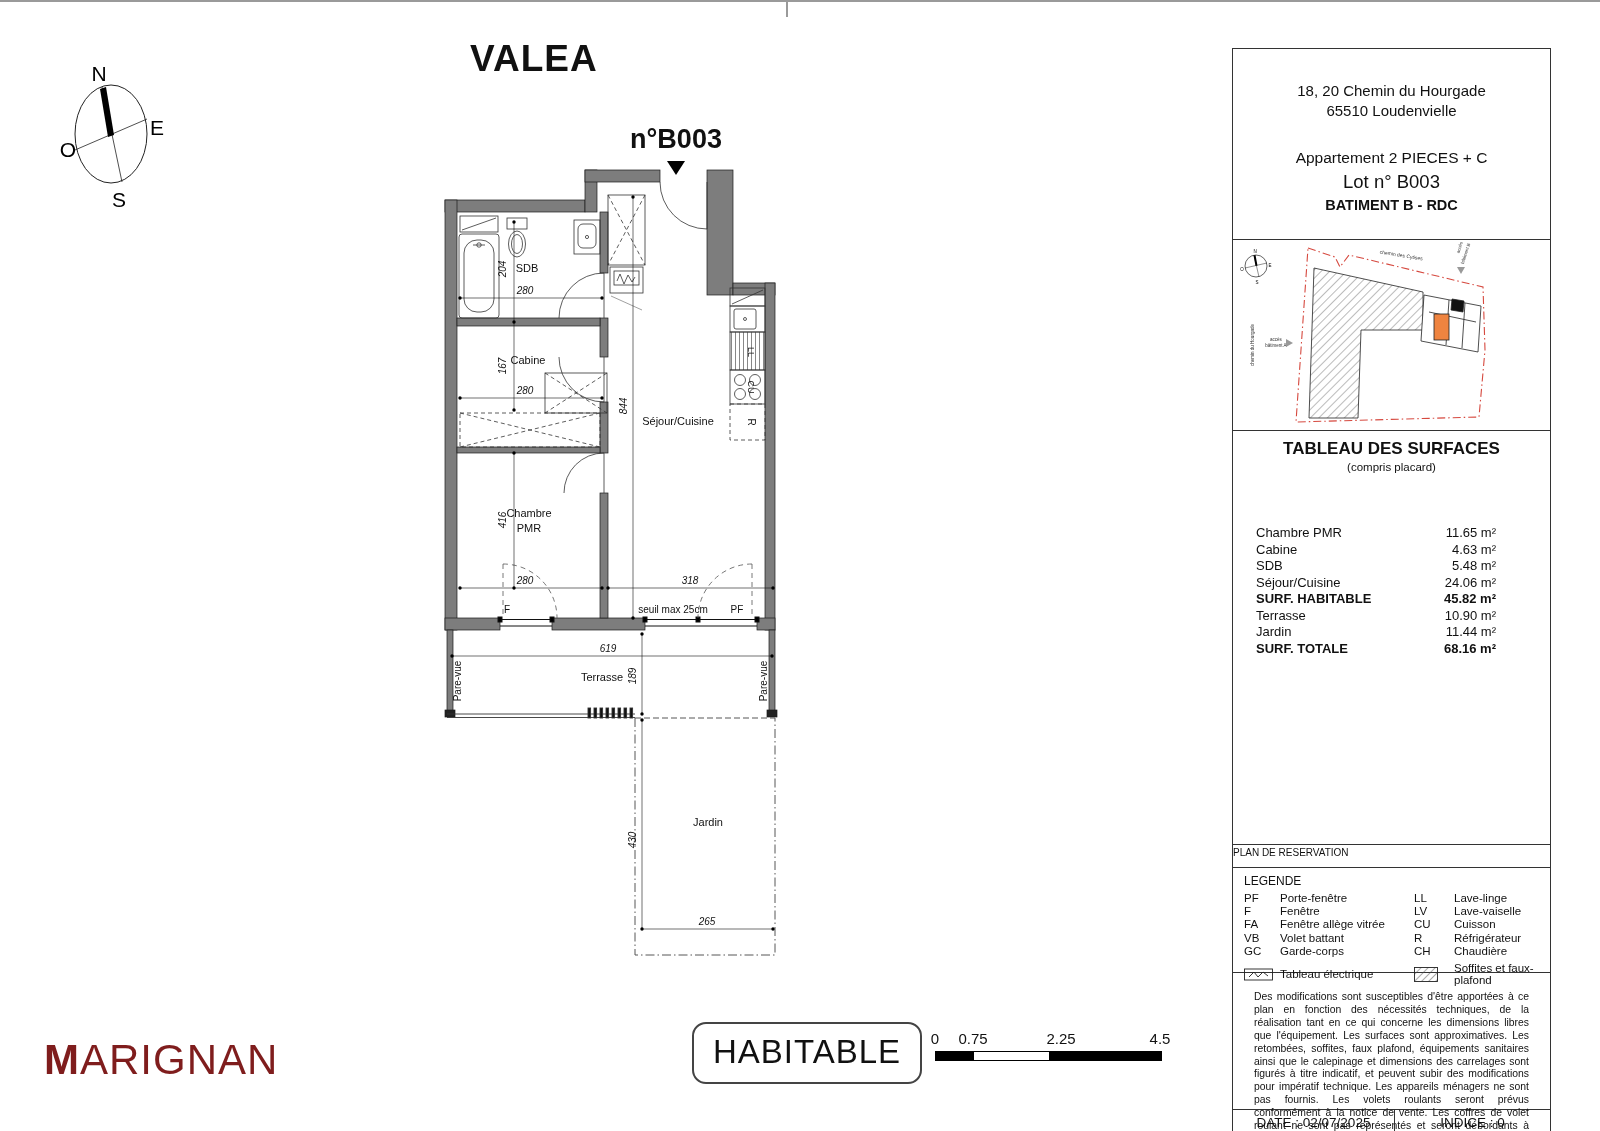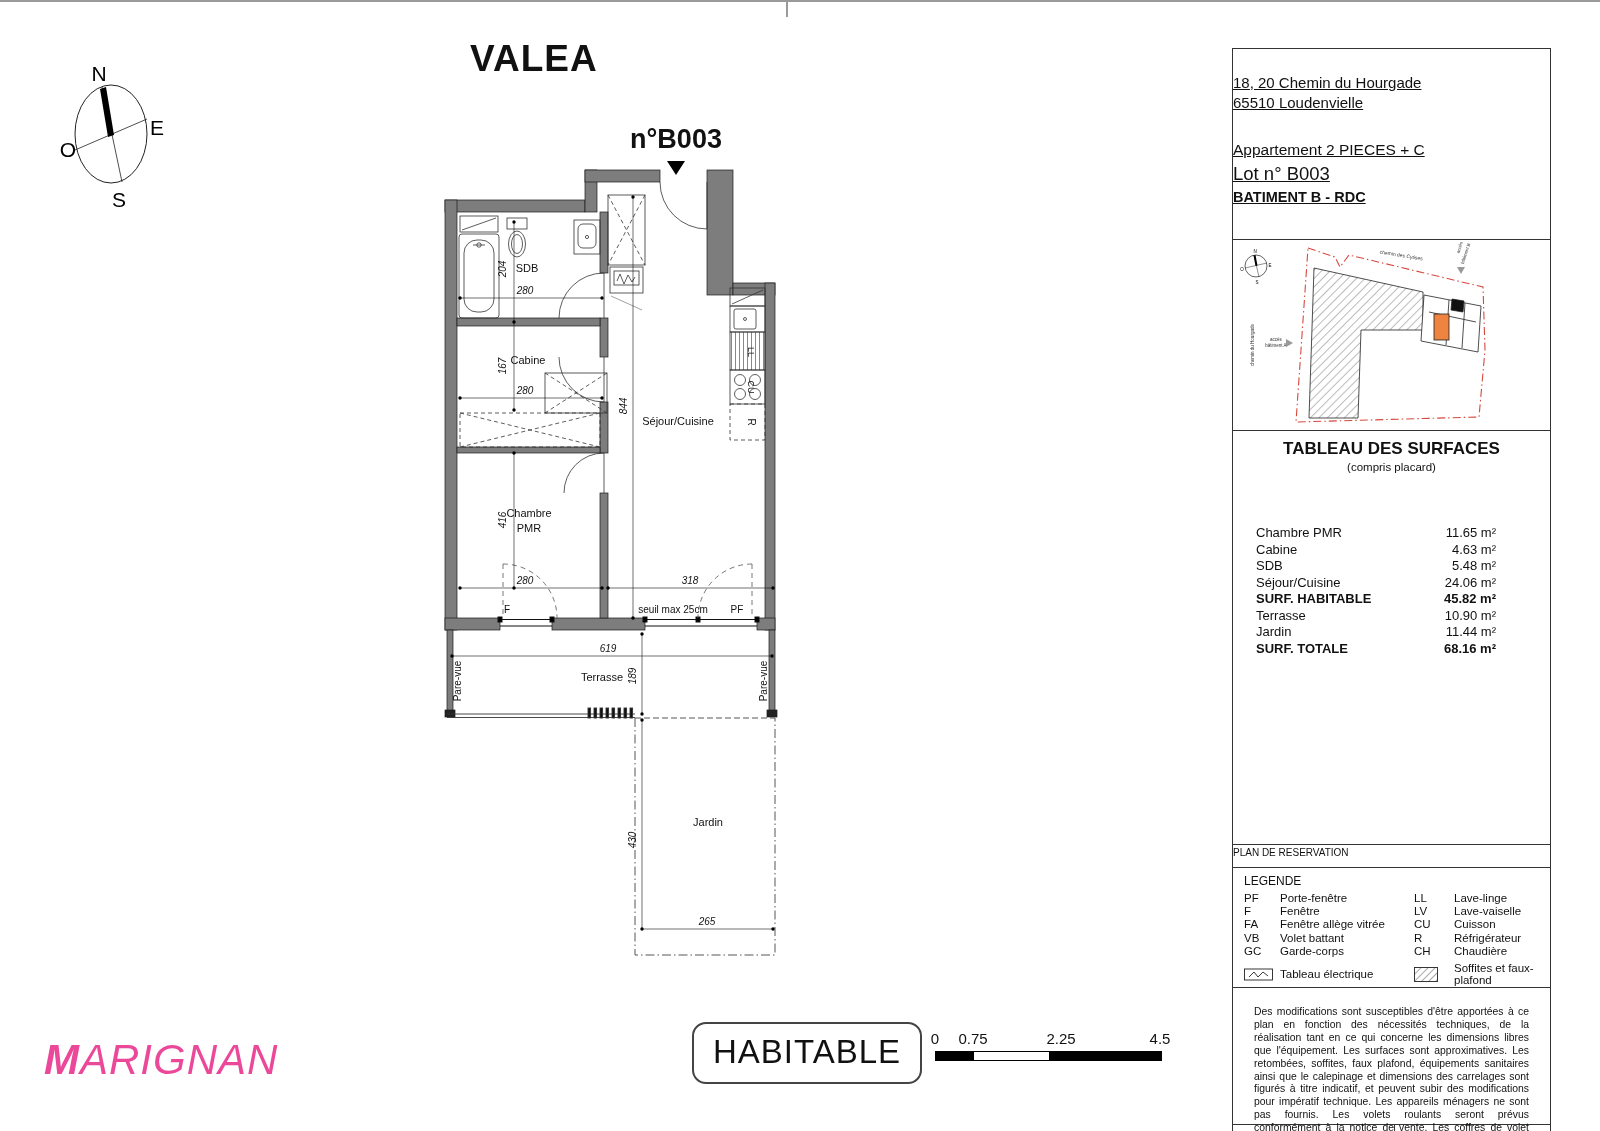--- a/index.html
+++ b/index.html
@@ -7,45 +7,45 @@
           font-family:"Liberation Sans",sans-serif;color:#111;}
   .abs{position:absolute;}
   .sheet-top{left:0;top:0;width:1600px;height:2px;background:#9a9a9a;}
   .sheet-tick{left:786px;top:0;width:2px;height:17px;background:#9a9a9a;}
   .plan-title{left:470px;top:38px;width:270px;text-align:left;font-size:37px;font-weight:600;letter-spacing:1px;}
   .unit-label{left:596px;top:124px;width:160px;text-align:center;font-size:27px;font-weight:600;}
   
   .panel{left:1232px;top:48px;width:319px;}
   .box{box-sizing:border-box;border:1px solid #333;background:#fff;margin-top:-1px;width:319px;}
   .box.first{margin-top:0;}
-  .addr{height:192px;padding-top:24px;text-decoration:underline;}
+  .addr{height:192px;text-align:center;padding-top:32px;}
   .addr .l1,.addr .l2{font-size:15px;line-height:20px;}
   .addr .apt{font-size:15.5px;line-height:22px;margin-top:26px;}
   .addr .lot{font-size:18.5px;line-height:26px;}
   .addr .bat{font-size:14.5px;font-weight:bold;line-height:20px;}
   .sitemap{height:192px;}
   .surfaces{height:415px;}
   .surfaces .ttl{font-size:17px;font-weight:bold;text-align:center;margin-top:8px;}
   .surfaces .sub{font-size:11.5px;text-align:center;margin-top:2px;}
   .surfaces .rows{margin-top:52px;}
   .srow{display:flex;justify-content:space-between;padding:0 54px 0 23px;font-size:13px;line-height:16.5px;}
   .srow.b{font-weight:bold;}
   .resbar{height:24px;text-align:left;font-size:10px;line-height:15px;}
-  .legend{height:121px;font-size:11.5px;}
+  .legend{height:106px;font-size:11.5px;}
   .legend .lt{font-size:12px;margin:6px 0 4px 11px;}
   .lgrid{display:grid;grid-template-columns:36px 134px 40px auto;padding-left:11px;line-height:13.2px;}
   .lsym{display:grid;grid-template-columns:36px 134px 40px auto;padding-left:11px;margin-top:4px;align-items:center;}
   .disc{height:138px;padding:6px 9px;box-sizing:border-box;}
   .disc p{margin:12px;font-size:10.4px;line-height:12.9px;text-align:justify;}
   .daterow{height:27px;display:flex;}
   .daterow .cell{line-height:25px;text-align:center;font-size:13.5px;}
   .daterow .c1{width:161px;border-right:1px solid #333;}
   .daterow .c2{flex:1;}
   
-  .brand{left:44px;top:1036px;font-size:42px;color:#ec4899;letter-spacing:1px;font-style:italic;}
+  .brand{left:44px;top:1036px;font-size:42px;color:#7f1d1d;letter-spacing:1px;}
   .brand .m{font-weight:800;}
   .brand .rest{font-weight:500;}
   .provisoire{left:692px;top:1022px;width:226px;height:58px;border:2px solid #444;border-radius:14px;
               text-align:center;line-height:56px;font-size:33px;letter-spacing:1px;}
   .scalebar{left:933px;top:1030px;width:230px;height:32px;}
   .scalebar .lbl{position:absolute;top:0;font-size:15px;transform:translateX(-50%);}
   .scalebar .bar{position:absolute;left:2px;top:21px;width:225px;height:8px;border:1px solid #000;display:flex;}
   .scalebar .s1{width:37.5px;background:#000;}
   .scalebar .s2{width:75px;background:#fff;}
   .scalebar .s3{width:112.5px;background:#000;}

